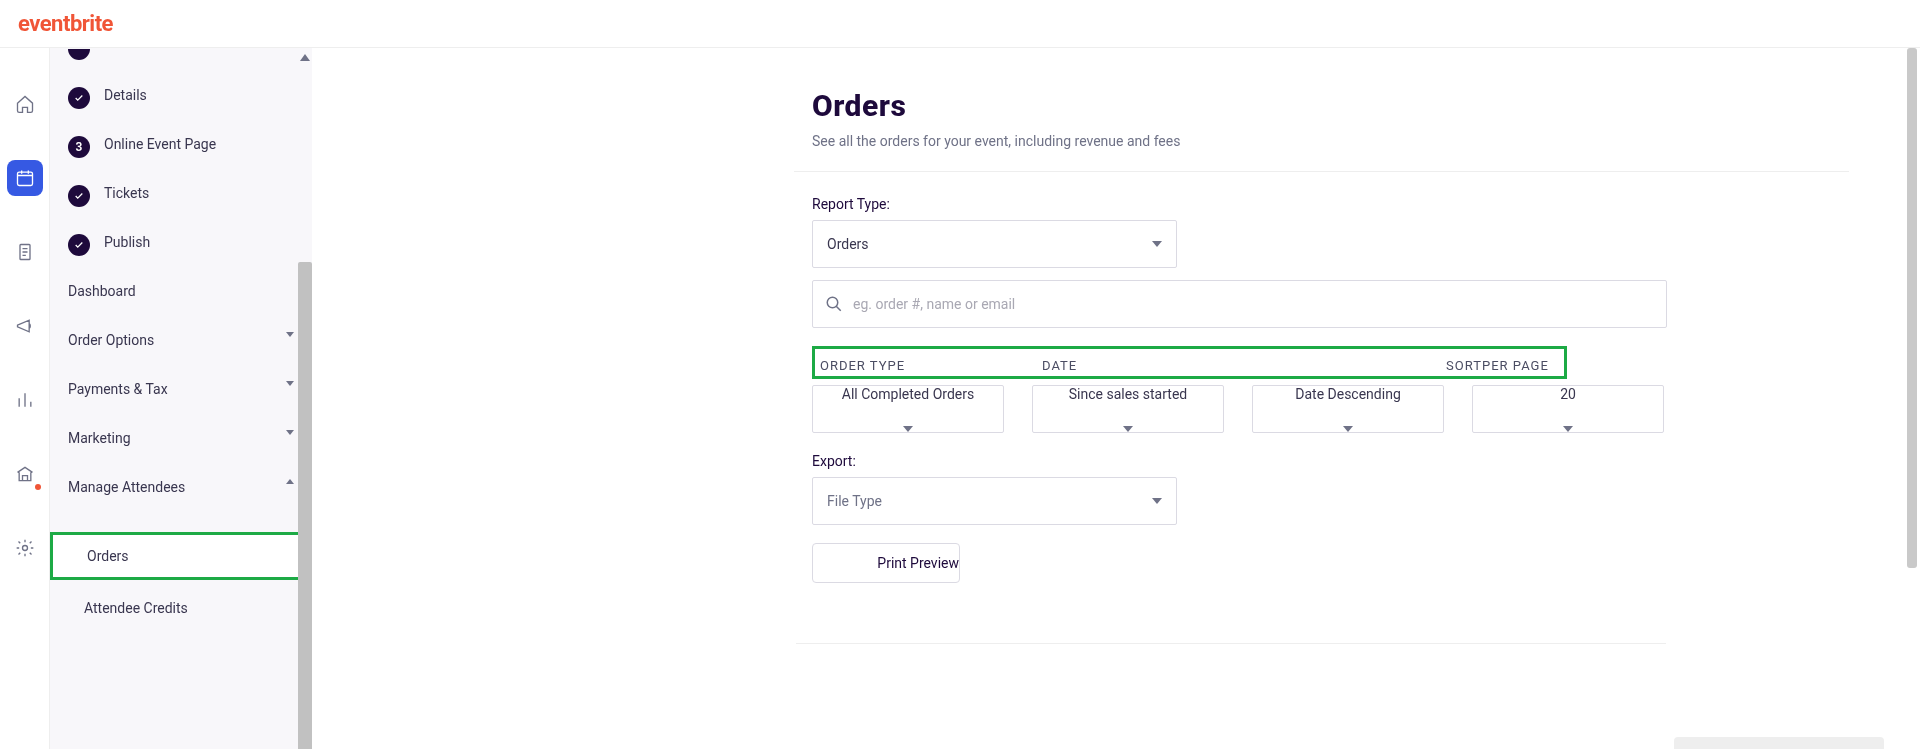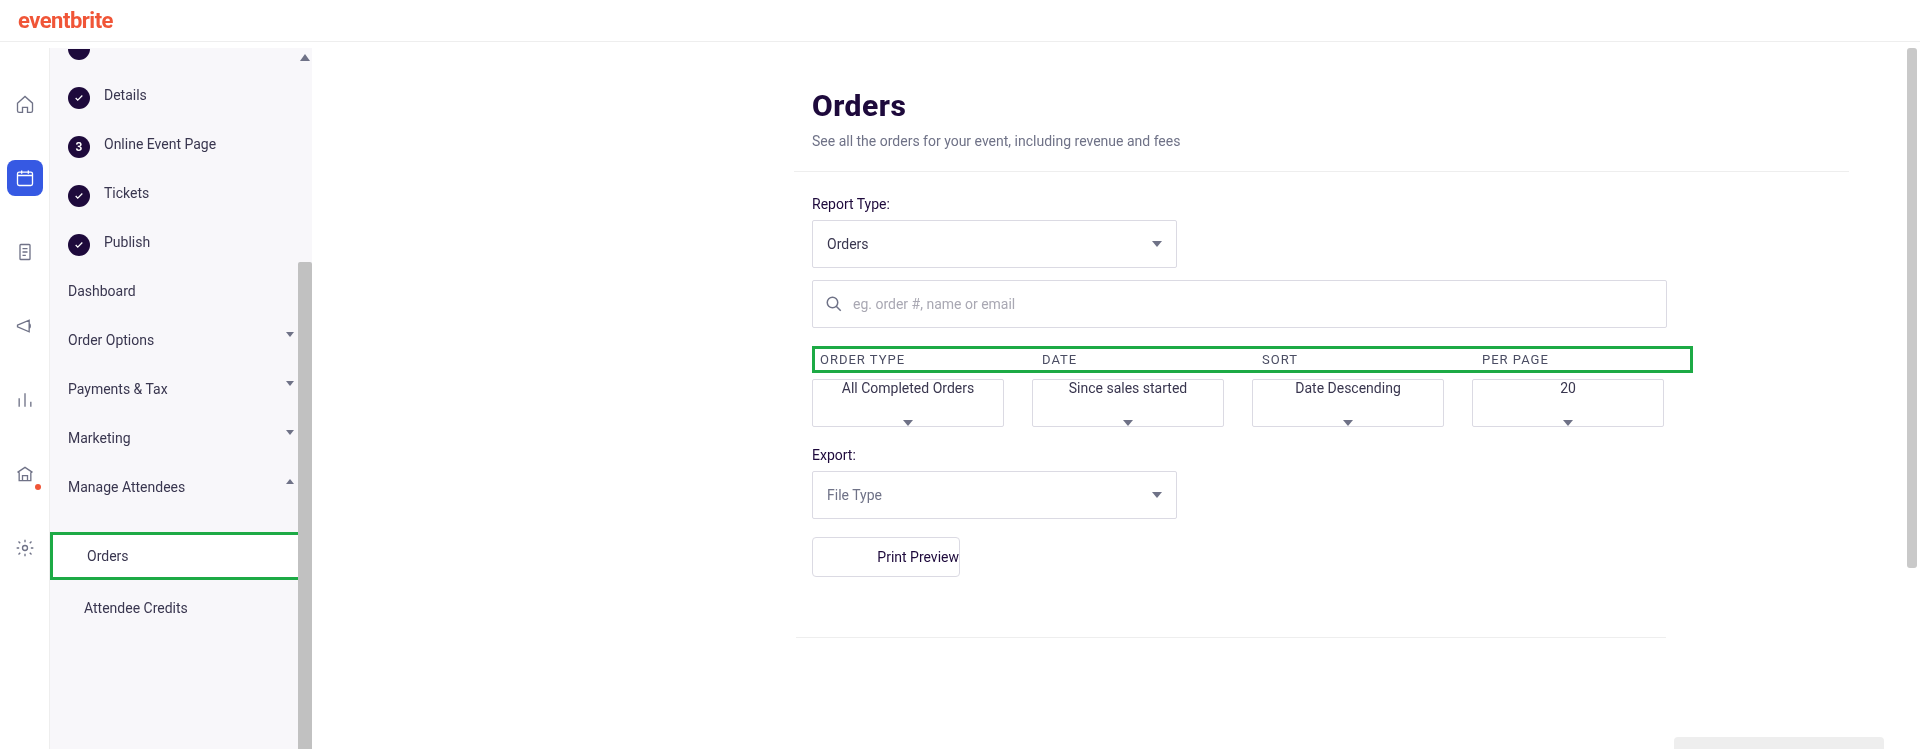--- a/index.html
+++ b/index.html
@@ -1,18 +1,18 @@
 <!DOCTYPE html>
 <html><head>
 <meta charset="utf-8">
 <style>
   * { box-sizing: border-box; margin: 0; padding: 0; font-family: -apple-system, BlinkMacSystemFont, "Segoe UI", Roboto, "Helvetica Neue", sans-serif; }
   body { background: #fff; color: #1e0a3c; width: 1920px; height: 749px; overflow: hidden; position: relative; }
 
-  .topbar { height: 42px; display: flex; align-items: center; justify-content: space-between; padding: 0 12px 0 18px; border-bottom: 1px solid #eee; }
+  .topbar { height: 48px; display: flex; align-items: center; justify-content: space-between; padding: 0 12px 0 18px; border-bottom: 1px solid #eee; }
   .logo { color: #f05537; font-weight: 700; font-size: 22px; letter-spacing: -0.5px; }
   .top-right { display: flex; align-items: center; gap: 40px; font-size: 14px; color: #39364f; }
   .top-link { display: flex; align-items: center; gap: 6px; cursor: pointer; }
   .avatar { width: 28px; height: 28px; border-radius: 50%; background: #3659e3; color: #fff; display: flex; align-items: center; justify-content: center; font-size: 10px; font-weight: 600; }
   .chev { width: 0; height: 0; border-left: 4px solid transparent; border-right: 4px solid transparent; border-top: 5px solid #6f7287; }
 
   .workspace { position: absolute; top: 48px; left: 0; right: 0; bottom: 0; display: flex; }
 
   .icon-rail { width: 50px; background: #fff; display: flex; flex-direction: column; align-items: center; padding-top: 38px; gap: 38px; border-right: 1px solid #eee; }
   .rail-icon { width: 36px; height: 36px; display: flex; align-items: center; justify-content: center; color: #6f7287; position: relative; cursor: pointer; border-radius: 8px; }
@@ -45,24 +45,24 @@
   .field-label { font-size:14px; color:#1e0a3c; margin-top:24px; margin-bottom:8px; }
 
   .select-box { width:365px; height:48px; border:1px solid #dbdae3; border-radius:2px; background:#fff; display:flex; align-items:center; justify-content:space-between; padding:0 14px; font-size:14px; color:#39364f; cursor:pointer;}
   .select-chev { width:0;height:0;border-left:5px solid transparent;border-right:5px solid transparent;border-top:6px solid #6f7287;}
 
   .search-box { width:855px; height:48px; border:1px solid #dbdae3; border-radius:2px; display:flex; align-items:center; padding:0 12px; margin-top:12px; gap:10px;}
   .search-box input { border:none; outline:none; font-size:14px; flex:1; color:#39364f;}
   .search-box input::placeholder { color:#a9a8b3; }
   .search-icon { color:#6f7287; }
 
-  .filter-header { width:881px; margin-top:18px; border:3px solid #1daa45; display:flex; padding:3px 2px 3px 5px; font-size:13px; letter-spacing:1px; color:#4b4d63; }
+  .filter-header { width:755px; margin-top:18px; border:3px solid #1daa45; display:flex; padding:9px 2px 3px 5px; font-size:13px; letter-spacing:1px; color:#4b4d63; }
   .filter-header > div:nth-child(1){ width:222px;}
   .filter-header > div:nth-child(2){ width:220px;}
-  .filter-header > div:nth-child(3){ width:220px;}
+  .filter-header > div:nth-child(3){ width:220px;text-align:right;}
 
   .filter-row { display:flex; gap:28px; margin-top:6px; }
   .filter-row .select-box { width:192px;flex-direction:column; }
   .filter-row .select-box.w1 { width:192px;}
 
   .btn-outline { margin-top:18px; width:148px; height:40px; border:1px solid #dbdae3; background:#fff; display:flex; align-items:center; justify-content:flex-end; font-size:14px; color:#1e0a3c; cursor:pointer; border-radius:4px;}
 
   .bottom-hr { margin-top: 60px; width: 870px; border:none; border-top:1px solid #eee; margin-left:-16px;}
   .bottom-btn-ghost { position:absolute; right:36px; bottom:0; width:210px; height:12px; background:#eee; border-radius:4px 4px 0 0;}
 </style>

